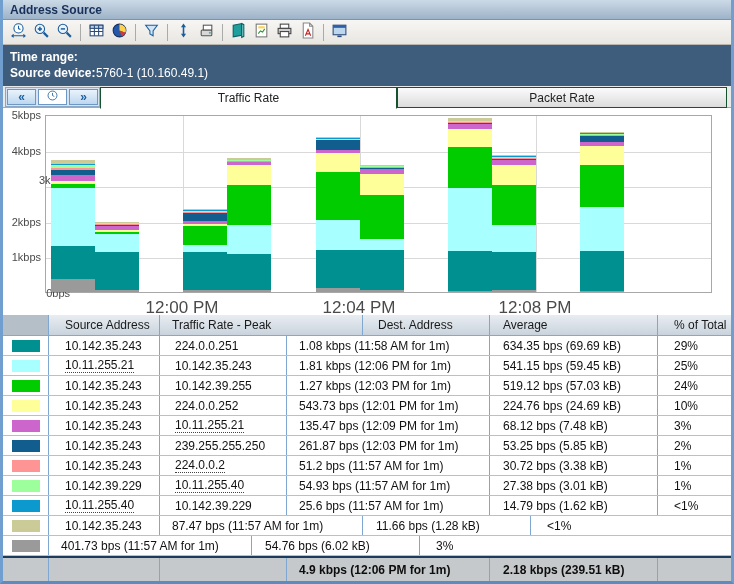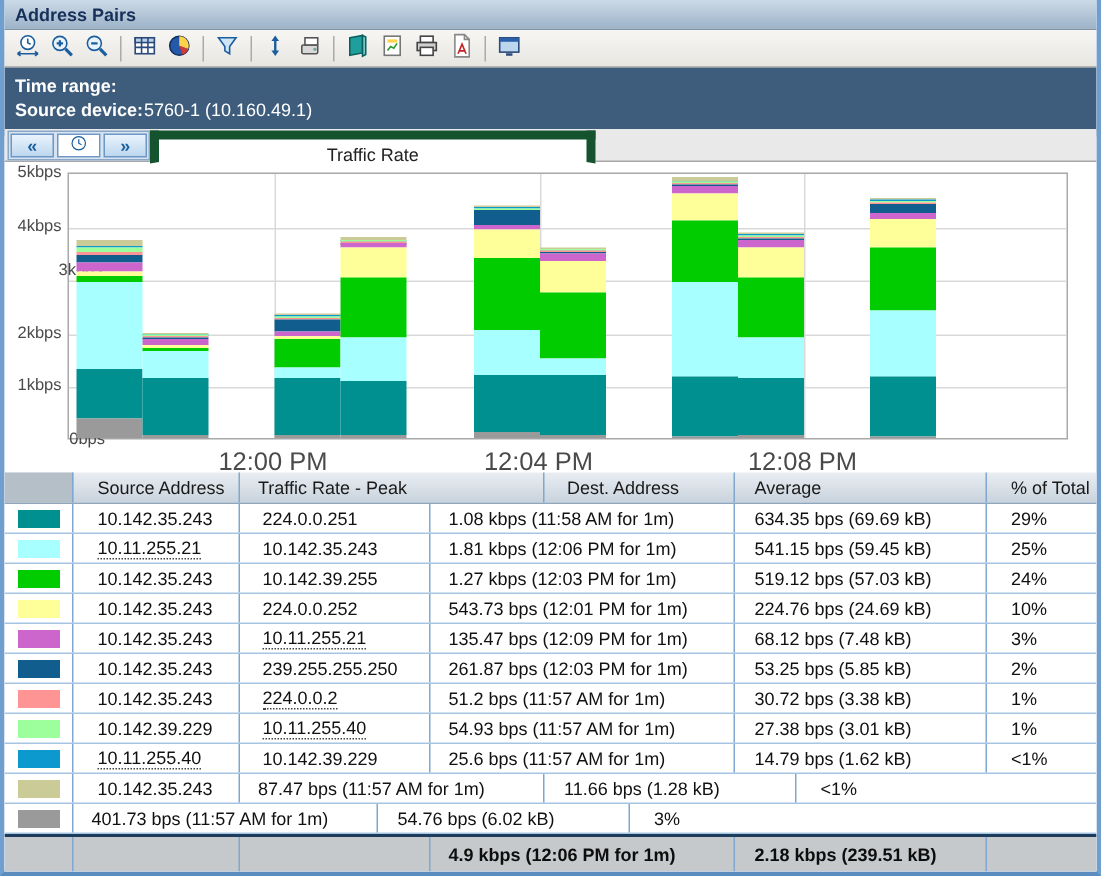--- a/index.html
+++ b/index.html
@@ -50,21 +50,21 @@
   }
   .navbtn{
     width:29px;height:16px;border:1px solid #6d97c4;background:linear-gradient(#eaf3fc,#bdd7ef);
     color:#1b5e9e;font-weight:bold;font-size:12px;line-height:13px;text-align:center;
     padding:0;cursor:pointer;display:flex;align-items:center;justify-content:center;
   }
   .navbtn.clock{background:#fff;}
   .navbtn svg{width:13px;height:13px;}
   .tab{
     position:absolute;top:1px;height:22px;text-align:center;line-height:20px;color:#222;
-    border:6px solid #14532d;cursor:pointer;
+    border:1px solid #14532d;cursor:pointer;
   }
   .tab.active{
     left:97px;width:297px;background:#fff;border-bottom:1px solid #fff;height:22px;z-index:2;
   }
   .tab.inactive{
     left:394px;width:330px;background:linear-gradient(#fbfbfb,#dcdcdc);height:21px;
   }
   
   .chart{position:absolute;left:0;top:108px;width:728px;height:207px;background:#fff;}
   .plot{position:absolute;left:42px;top:7px;width:667px;height:178px;border:1px solid #a8a8a8;background:#fff;}
@@ -92,21 +92,21 @@
   .iplink{border-bottom:1px dotted #444;}
   .tfoot{height:25px;background:#c5c9cb;border-top:2px solid #1d3c5c;font-weight:bold;color:#0d0d0d;}
   .span12{width:285px;padding-left:16px;}
 </style>
 </head>
 <body>
 
 <div class="window">
 
   <div class="titlebar">
-    <span>Address Pairs</span>
+    <span>Address Source</span>
   </div>
 
   <div class="toolbar" id="toolbar">
       <button class="tbtn">
         <span><svg viewBox="0 0 16 16">
             <circle cx="8" cy="6" r="4.3" fill="#fff" stroke="#1b5e9e"></circle>
             <path d="M8 3.5v2.7l1.8.9" stroke="#1b5e9e" fill="none"></path>
             <path d="M1.5 13h13M1.5 13l2-1.4M1.5 13l2 1.4M14.5 13l-2-1.4M14.5 13l-2 1.4" stroke="#1b5e9e" fill="none"></path>
           </svg></span>
       </button>
@@ -216,20 +216,21 @@
         <span id="nav-clock"><svg viewBox="0 0 16 16">
               <circle cx="8" cy="8" r="5.5" fill="#fff" stroke="#1b5e9e"></circle>
               <path d="M8 4.8v3.2l2.2 1.2" stroke="#1b5e9e" fill="none"></path>
             </svg></span>
       </button>
       <button class="navbtn">
         <span>»</span>
       </button>
     </div>
     <div class="tab active">Traffic Rate</div>
+    <div class="tab inactive">Packet Rate</div>
   </div>
 
   <div class="chart" id="chart">
       <div class="plot">
         <div class="hgrid" style="top: 142.4px;"></div>
         <div class="hgrid" style="top: 106.8px;"></div>
         <div class="hgrid" style="top: 71.2px;"></div>
         <div class="hgrid" style="top: 35.6px;"></div>
         <div class="vgrid" style="left: 137px;"></div>
         <div class="vgrid" style="left: 314px;"></div>

